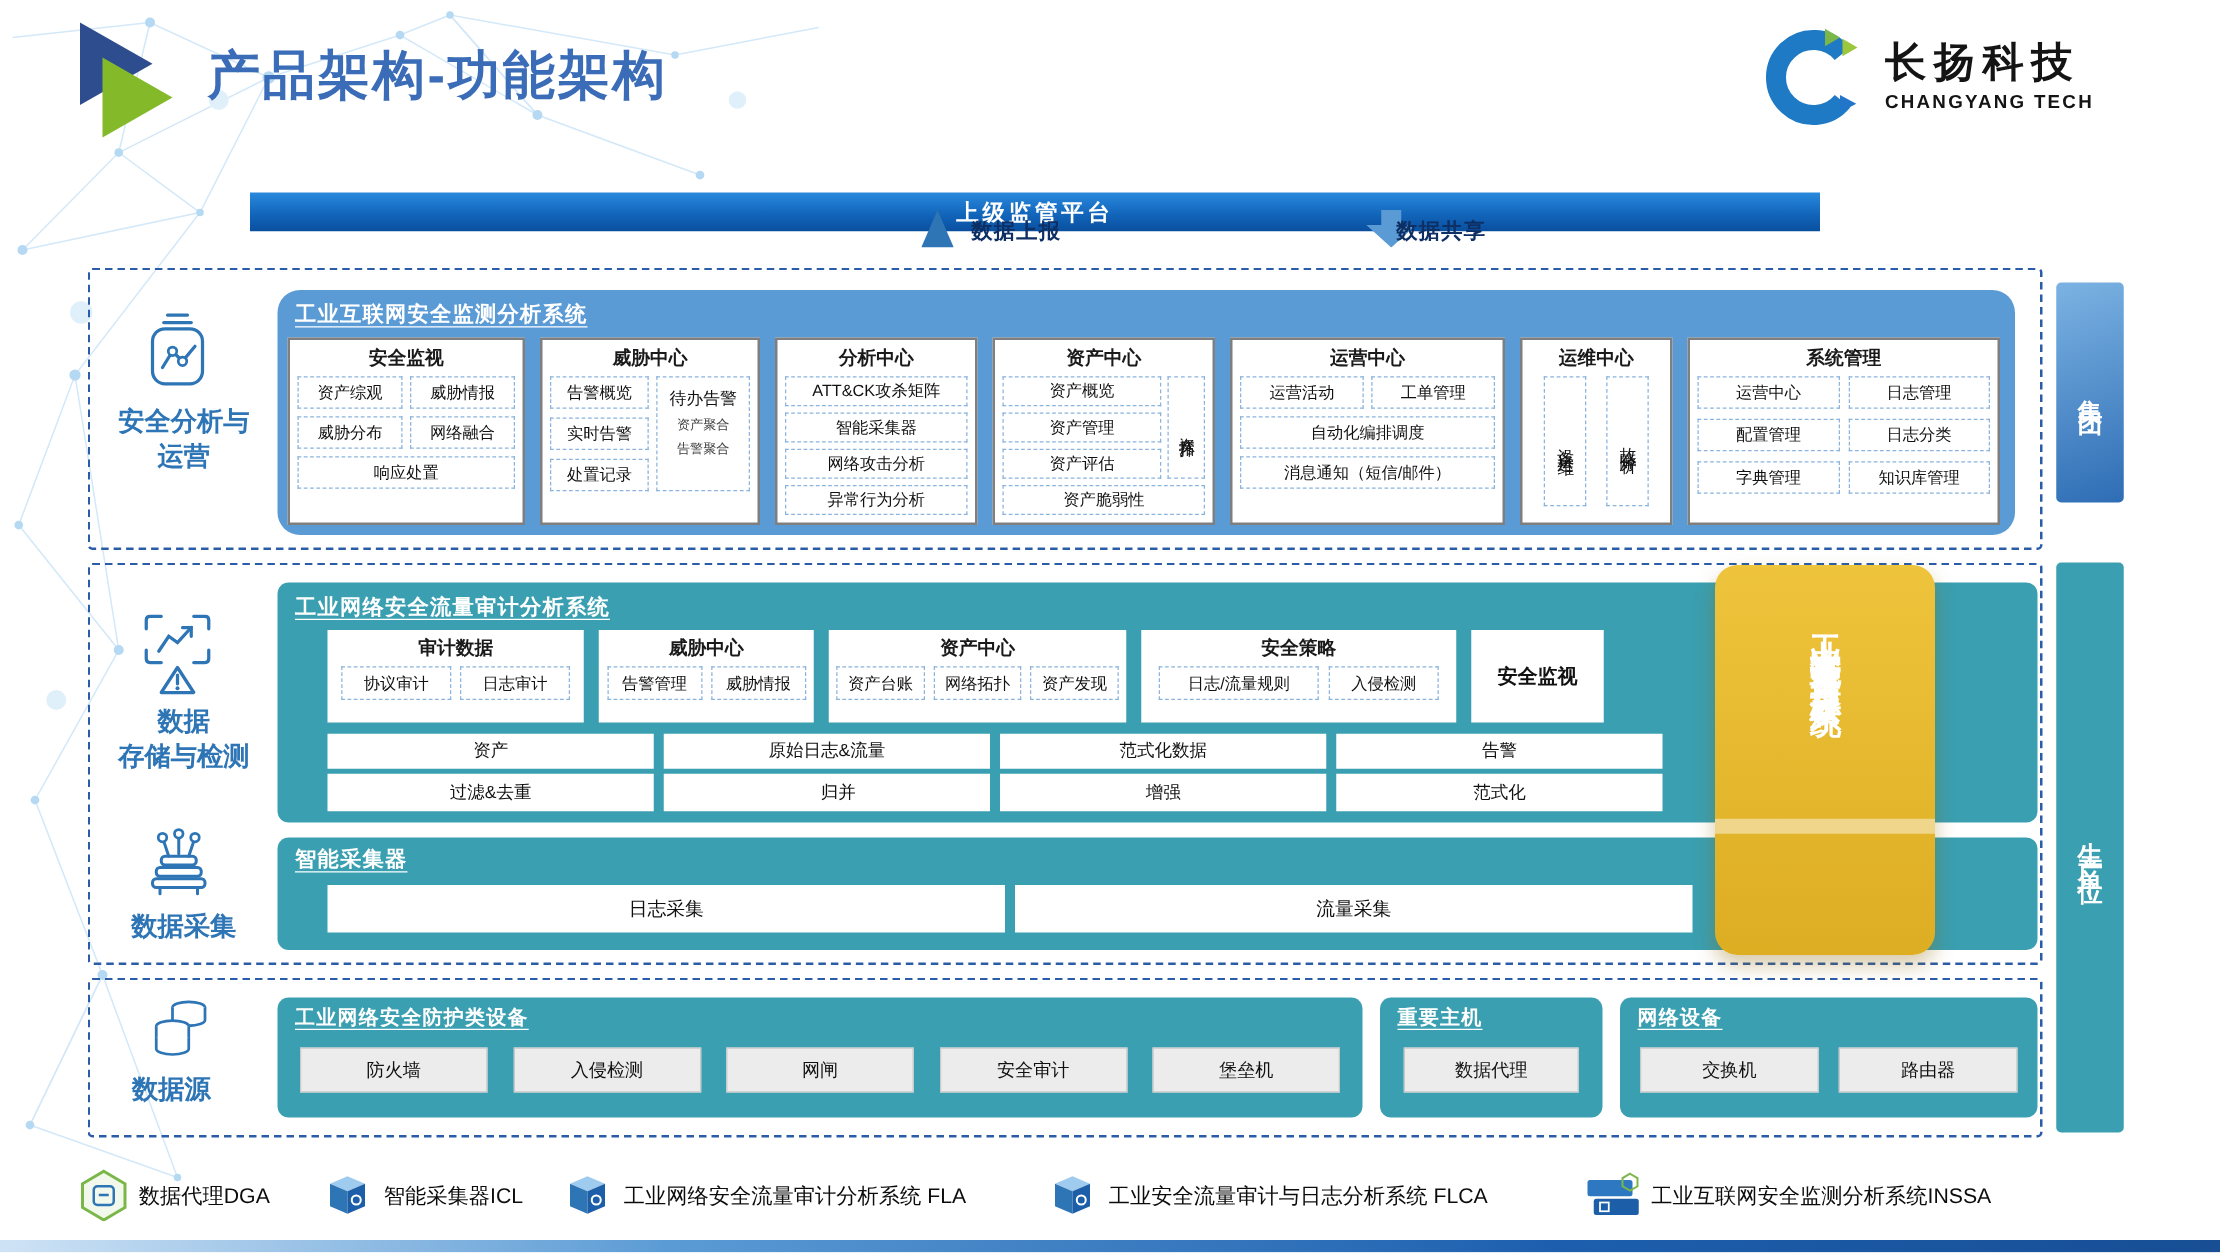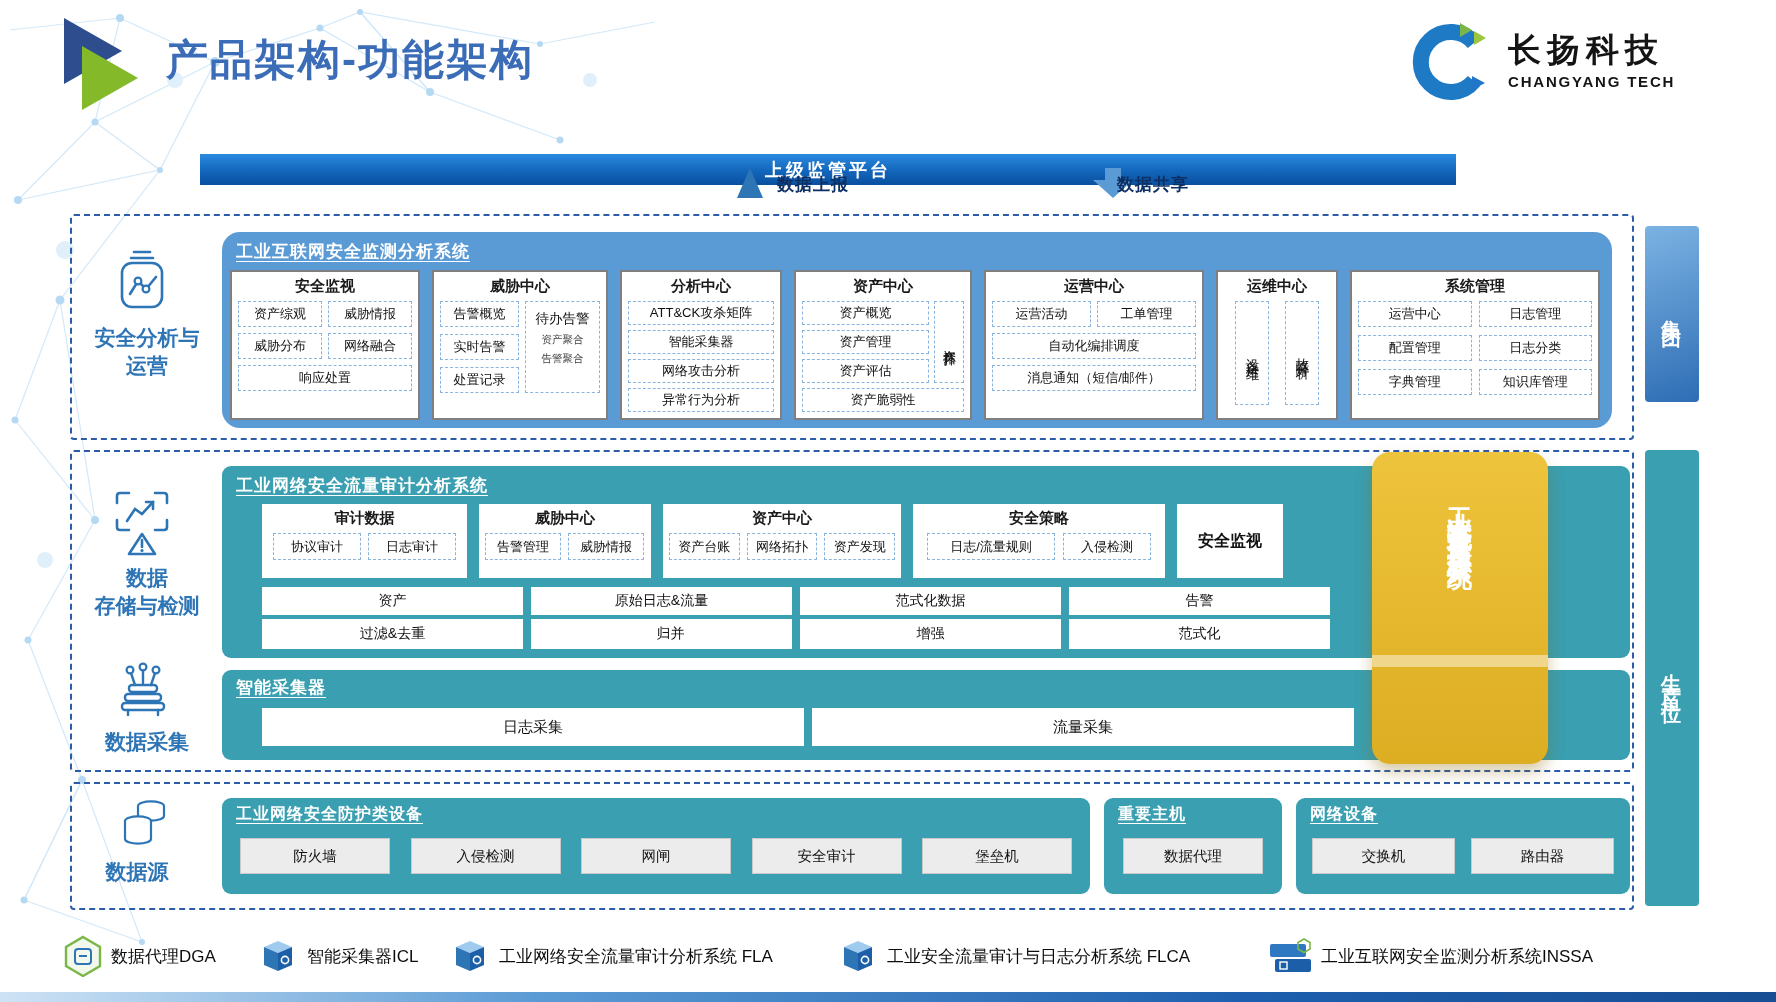--- a/index.html
+++ b/index.html
@@ -254,21 +254,21 @@
     <div style="position:absolute;left:40px;top:38px;display:flex;gap:12px;">
       <div class="module2" style="width:205px;height:74px;">
         <div class="module-title">审计数据</div>
         <div style="display:flex;gap:7px;justify-content:center;">
           <div class="ditem" style="height:27px;width:88px;">协议审计</div>
           <div class="ditem" style="height:27px;width:88px;">日志审计</div>
         </div>
       </div>
       <div class="module2" style="width:172px;height:74px;">
         <div class="module-title">威胁中心</div>
-        <div style="display:flex;gap:7px;">
+        <div style="display:flex;gap:7px;justify-content:center;">
           <div class="ditem" style="height:27px;width:76px;">告警管理</div>
           <div class="ditem" style="height:27px;width:76px;">威胁情报</div>
         </div>
       </div>
       <div class="module2" style="width:238px;height:74px;">
         <div class="module-title">资产中心</div>
         <div style="display:flex;gap:7px;justify-content:center;">
           <div class="ditem" style="height:27px;width:71px;">资产台账</div>
           <div class="ditem" style="height:27px;width:71px;">网络拓扑</div>
           <div class="ditem" style="height:27px;width:71px;">资产发现</div>

